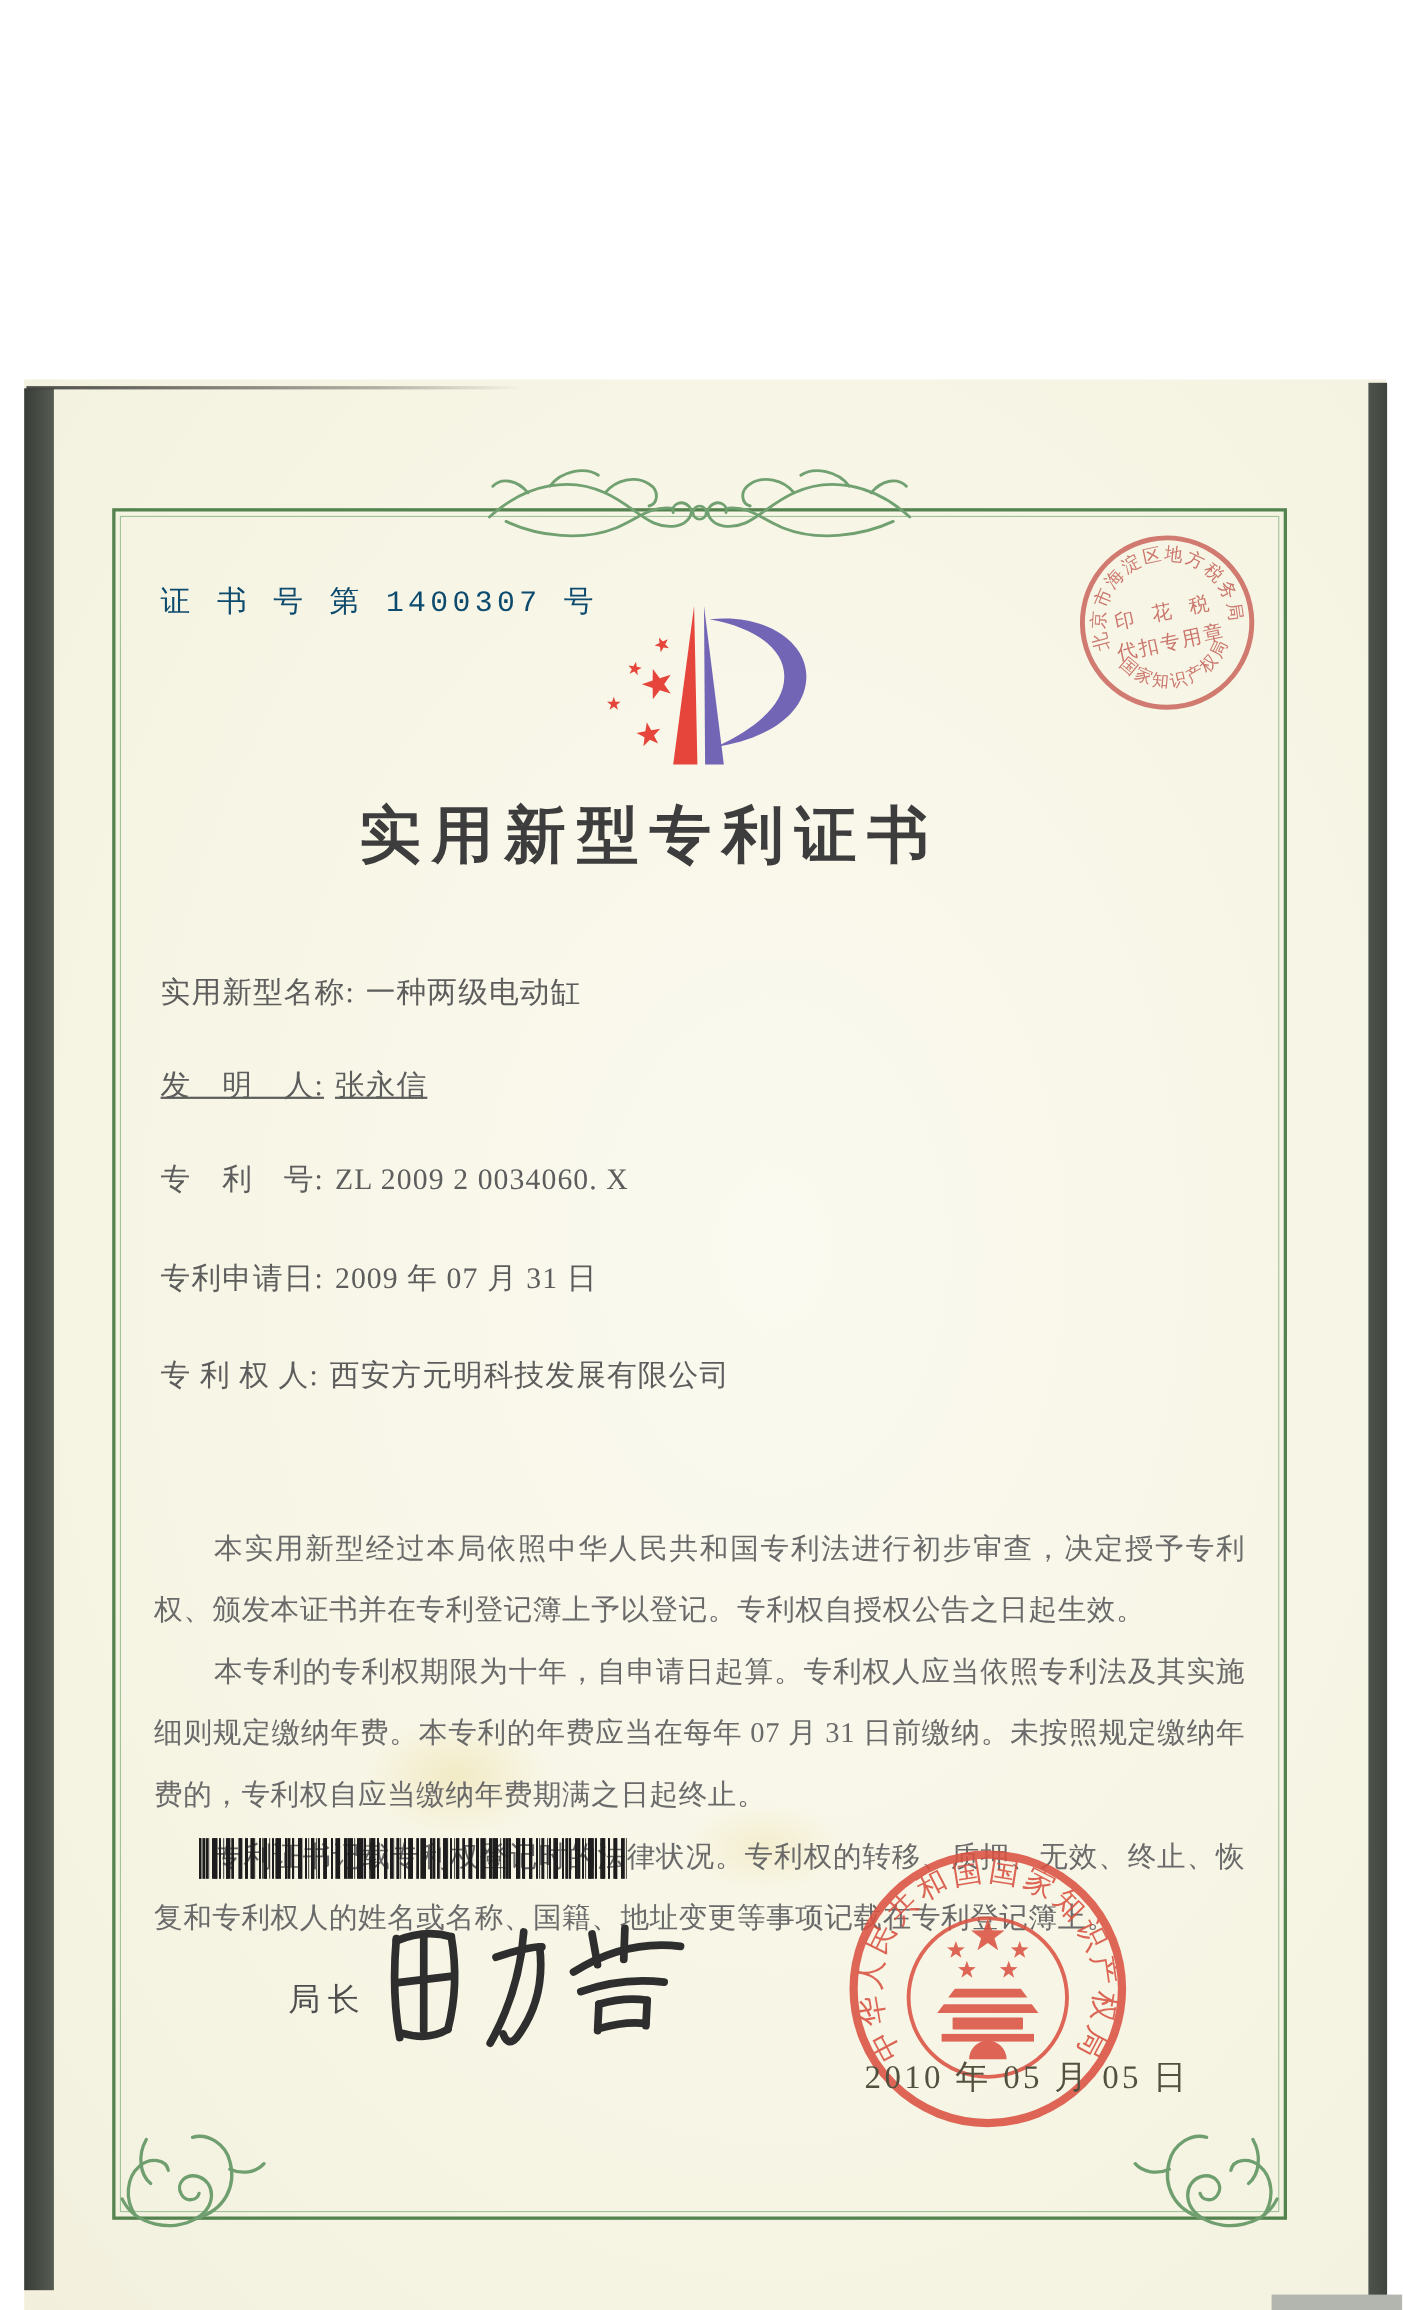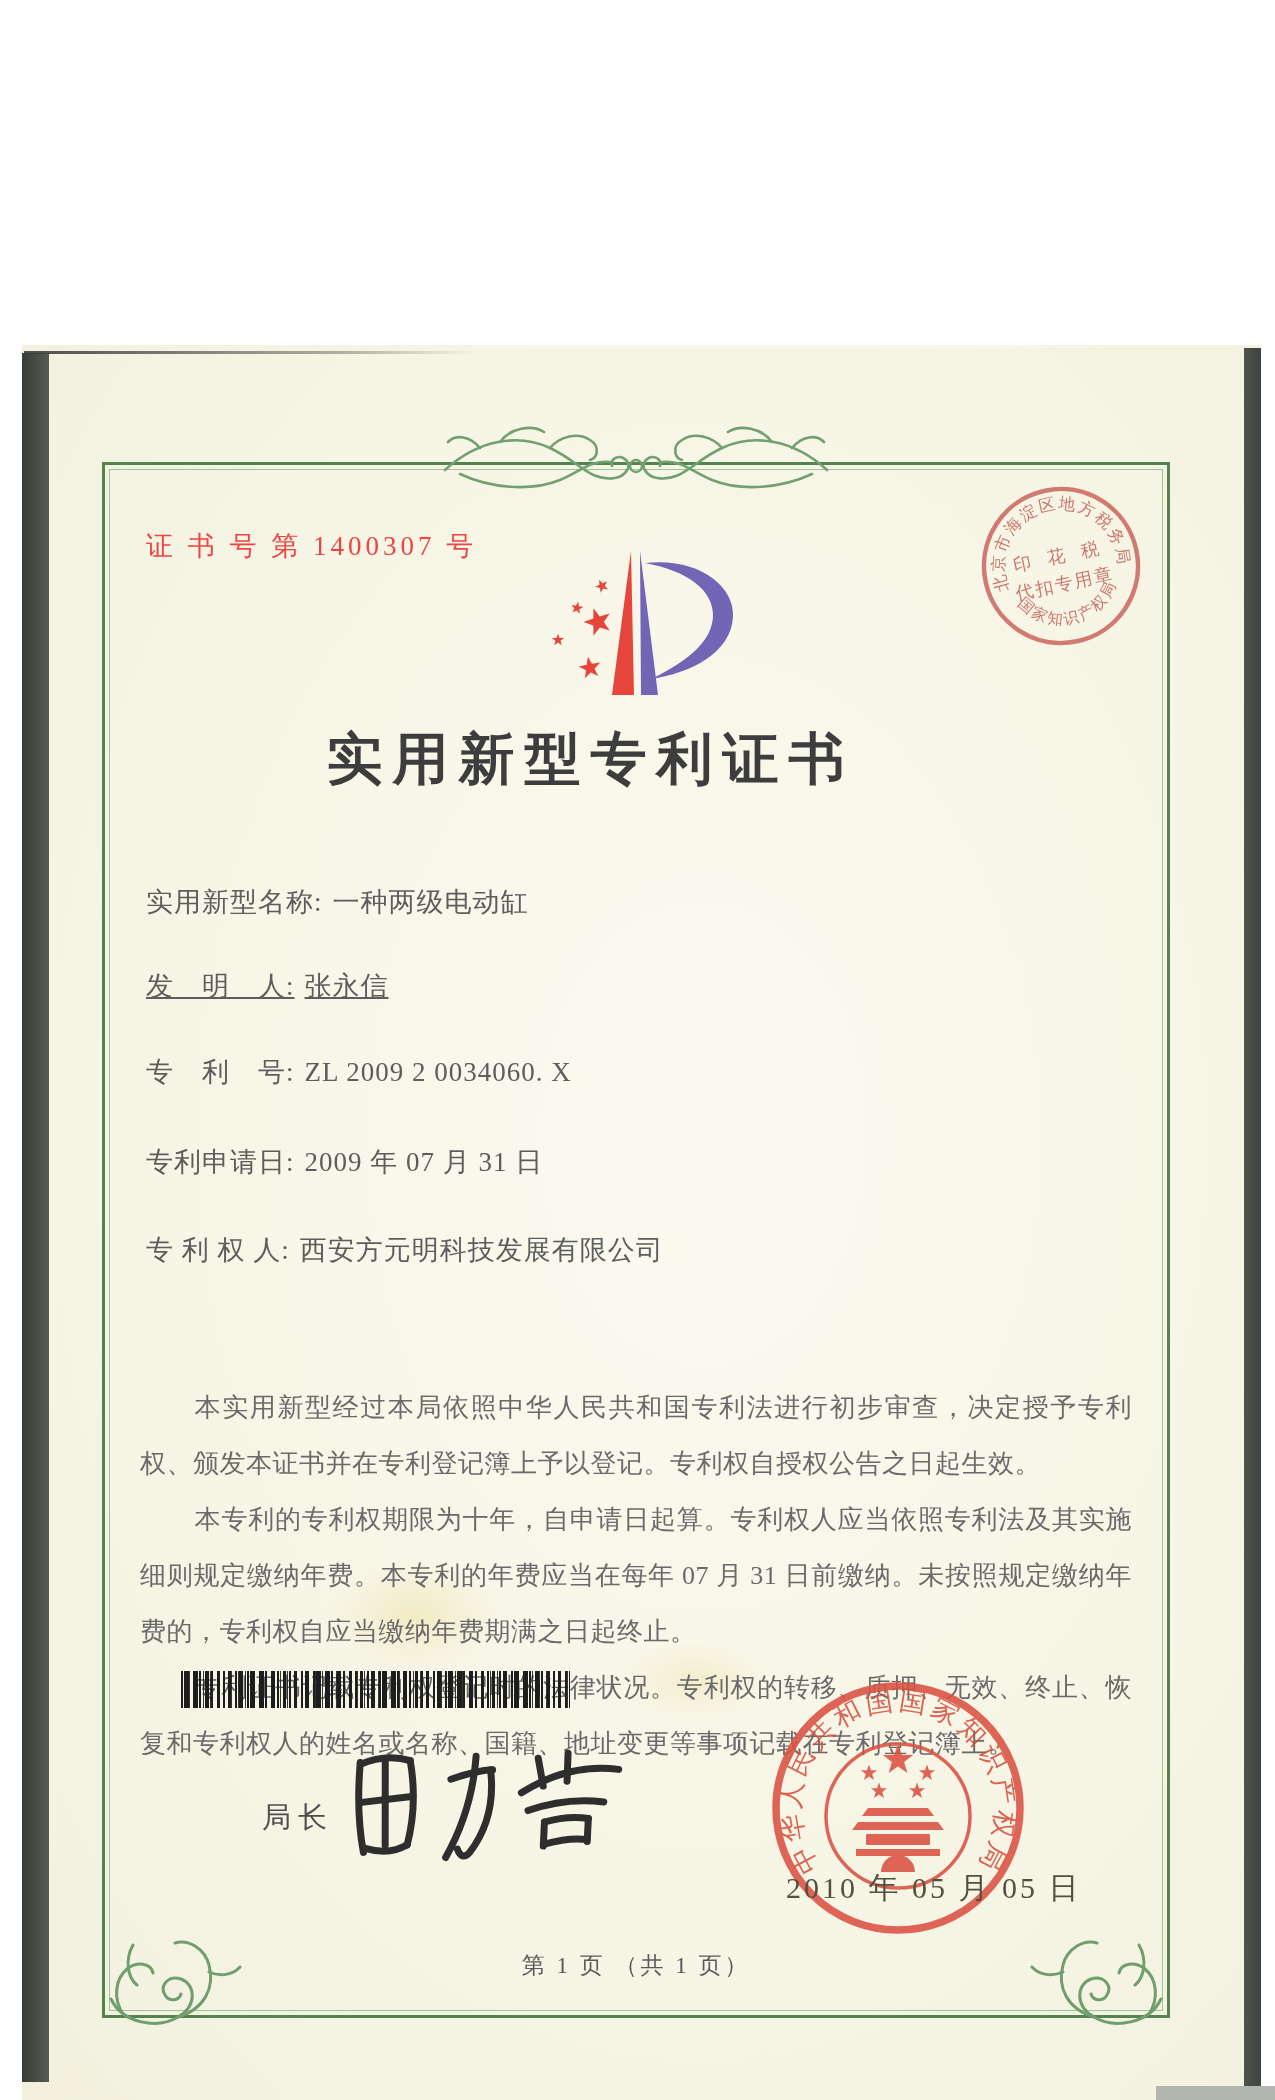--- a/index.html
+++ b/index.html
@@ -20,21 +20,21 @@
       background:radial-gradient(rgba(228,206,110,.28),transparent 70%);}
   .blob2{left:620px;top:1640px;width:150px;height:80px;
       background:radial-gradient(rgba(228,206,110,.22),transparent 70%);}
   
   .frame-outer{position:absolute;left:102px;top:462px;width:1068px;height:1556px;
       border:3px solid #54834f;box-sizing:border-box;}
   .frame-inner{position:absolute;left:4px;top:4px;right:4px;bottom:4px;
       border:1.5px solid #9fc29b;}
   .orn{position:absolute;}
   
-  .cert-no{position:absolute;left:146px;top:528px;font-size:27px;letter-spacing:4px;color:#ef4444;}
+  .cert-no{position:absolute;left:146px;top:528px;font-size:27px;letter-spacing:4px;color:#0c4a6e;font-family:Liberation Mono, monospace;}
   .title{position:absolute;left:102px;top:722px;width:977px;text-align:center;
       font-size:56px;font-weight:600;letter-spacing:10px;color:#3d3d3d;}
   .field{position:absolute;left:146px;font-size:27px;color:#5d5d5d;letter-spacing:1px;white-space:nowrap;}
   .fvalue{margin-left:10px;}
   .paras{position:absolute;left:140px;top:1380px;width:992px;font-size:26px;line-height:56px;
       color:#6a6a6a;text-align:justify;letter-spacing:.5px;}
   .paras p{margin:0;text-indent:2.1em;}
   .barcode{position:absolute;left:181px;top:1671px;width:389px;height:37px;
       background:
         repeating-linear-gradient(90deg,#1d1d1d 0 2px,transparent 2px 6px),
@@ -203,15 +203,14 @@
     <text font-size="16.5" letter-spacing="2" fill="#c5655c">
       <textPath href="#stampTop" startOffset="50%" text-anchor="middle">北京市海淀区地方税务局</textPath>
     </text>
     <text font-size="15.5" letter-spacing="2" fill="#c5655c">
       <textPath href="#stampBottom" startOffset="50%" text-anchor="middle">国家知识产权局</textPath>
     </text>
     <text x="90" y="86" font-size="18" letter-spacing="6" text-anchor="middle" fill="#c5655c">印 花 税</text>
     <text x="90" y="114" font-size="18" letter-spacing="2" text-anchor="middle" fill="#c5655c">代扣专用章</text>
   </svg>
 
-  <div class="footer">第 1 页 （共 1 页）</div>
 
 </div>
 
 </body></html>

